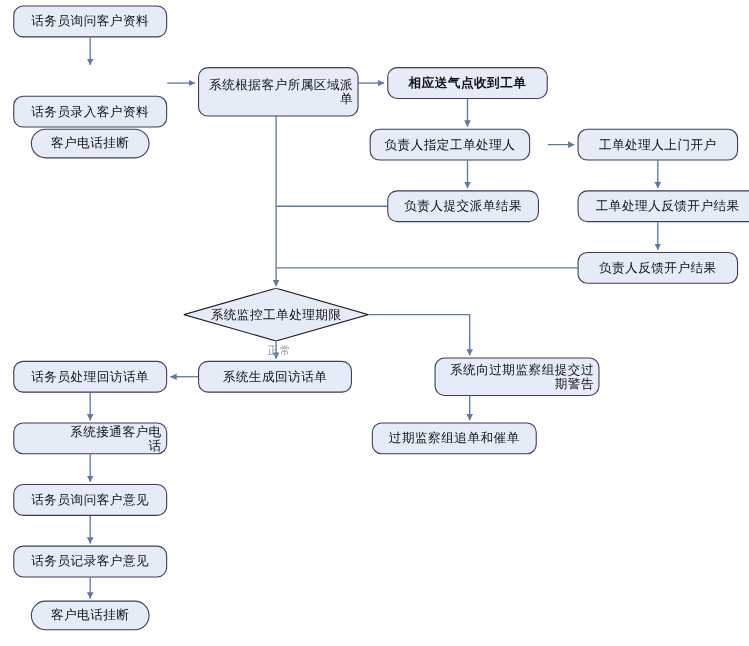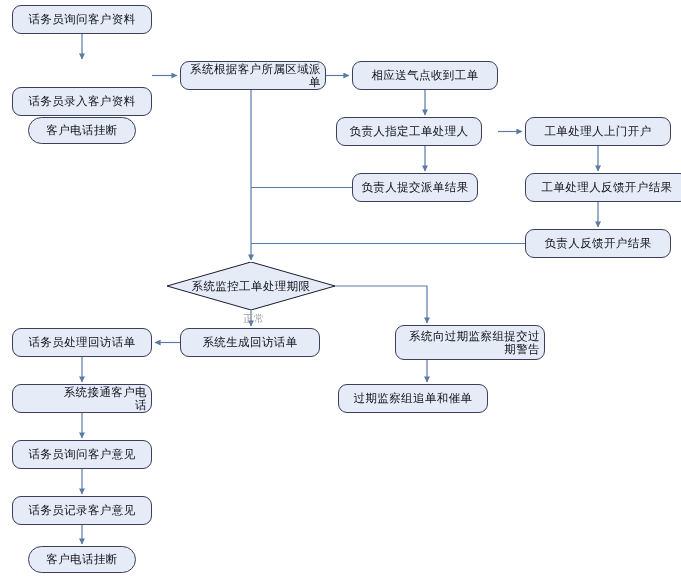--- a/index.html
+++ b/index.html
@@ -121,30 +121,30 @@
   <div id="nodes">
       <div class="node process" style="left: 12px; top: 5px; width: 140px; height: 29px;">
         <span class="lbl">话务员询问客户资料</span>
       </div>
       <div class="node process" style="left: 12px; top: 61px; width: 140px; height: 29px; margin-top: 26px;">
         <span class="lbl">话务员录入客户资料</span>
       </div>
       <div class="node terminator" style="left: 28px; top: 117px; width: 108px; height: 27px;">
         <span class="lbl">客户电话挂断</span>
       </div>
-      <div class="node process" style="left: 180px; top: 61px; width: 146px; height: 29px;">
+      <div class="node process" style="left: 180px; top: 61px; width: 146px; height: 45px;">
         <span class="lbl">系统根据客户所属区域派单</span>
       </div>
-      <div class="node process" style="left: 352px; top: 61px; width: 146px; height: 29px;">
+      <div class="node process" style="left: 352px; top: 61px; width: 146px; height: 29px; font-weight: bold;">
         <span class="lbl">相应送气点收到工单</span>
       </div>
       <div class="node process" style="left: 336px; top: 117px; width: 146px; height: 29px;">
         <span class="lbl">负责人指定工单处理人</span>
       </div>
-      <div class="node process" style="left: 352px; top: 173px; width: 126px; height: 29px;">
+      <div class="node process" style="left: 352px; top: 173px; width: 138px; height: 29px;">
         <span class="lbl">负责人提交派单结果</span>
       </div>
       <div class="node process" style="left: 525px; top: 117px; width: 146px; height: 29px;">
         <span class="lbl">工单处理人上门开户</span>
       </div>
       <div class="node process" style="left: 525px; top: 173px; width: 164px; height: 29px;">
         <span class="lbl">工单处理人反馈开户结果</span>
       </div>
       <div class="node process" style="left: 525px; top: 229px; width: 146px; height: 29px;">
         <span class="lbl">负责人反馈开户结果</span>

